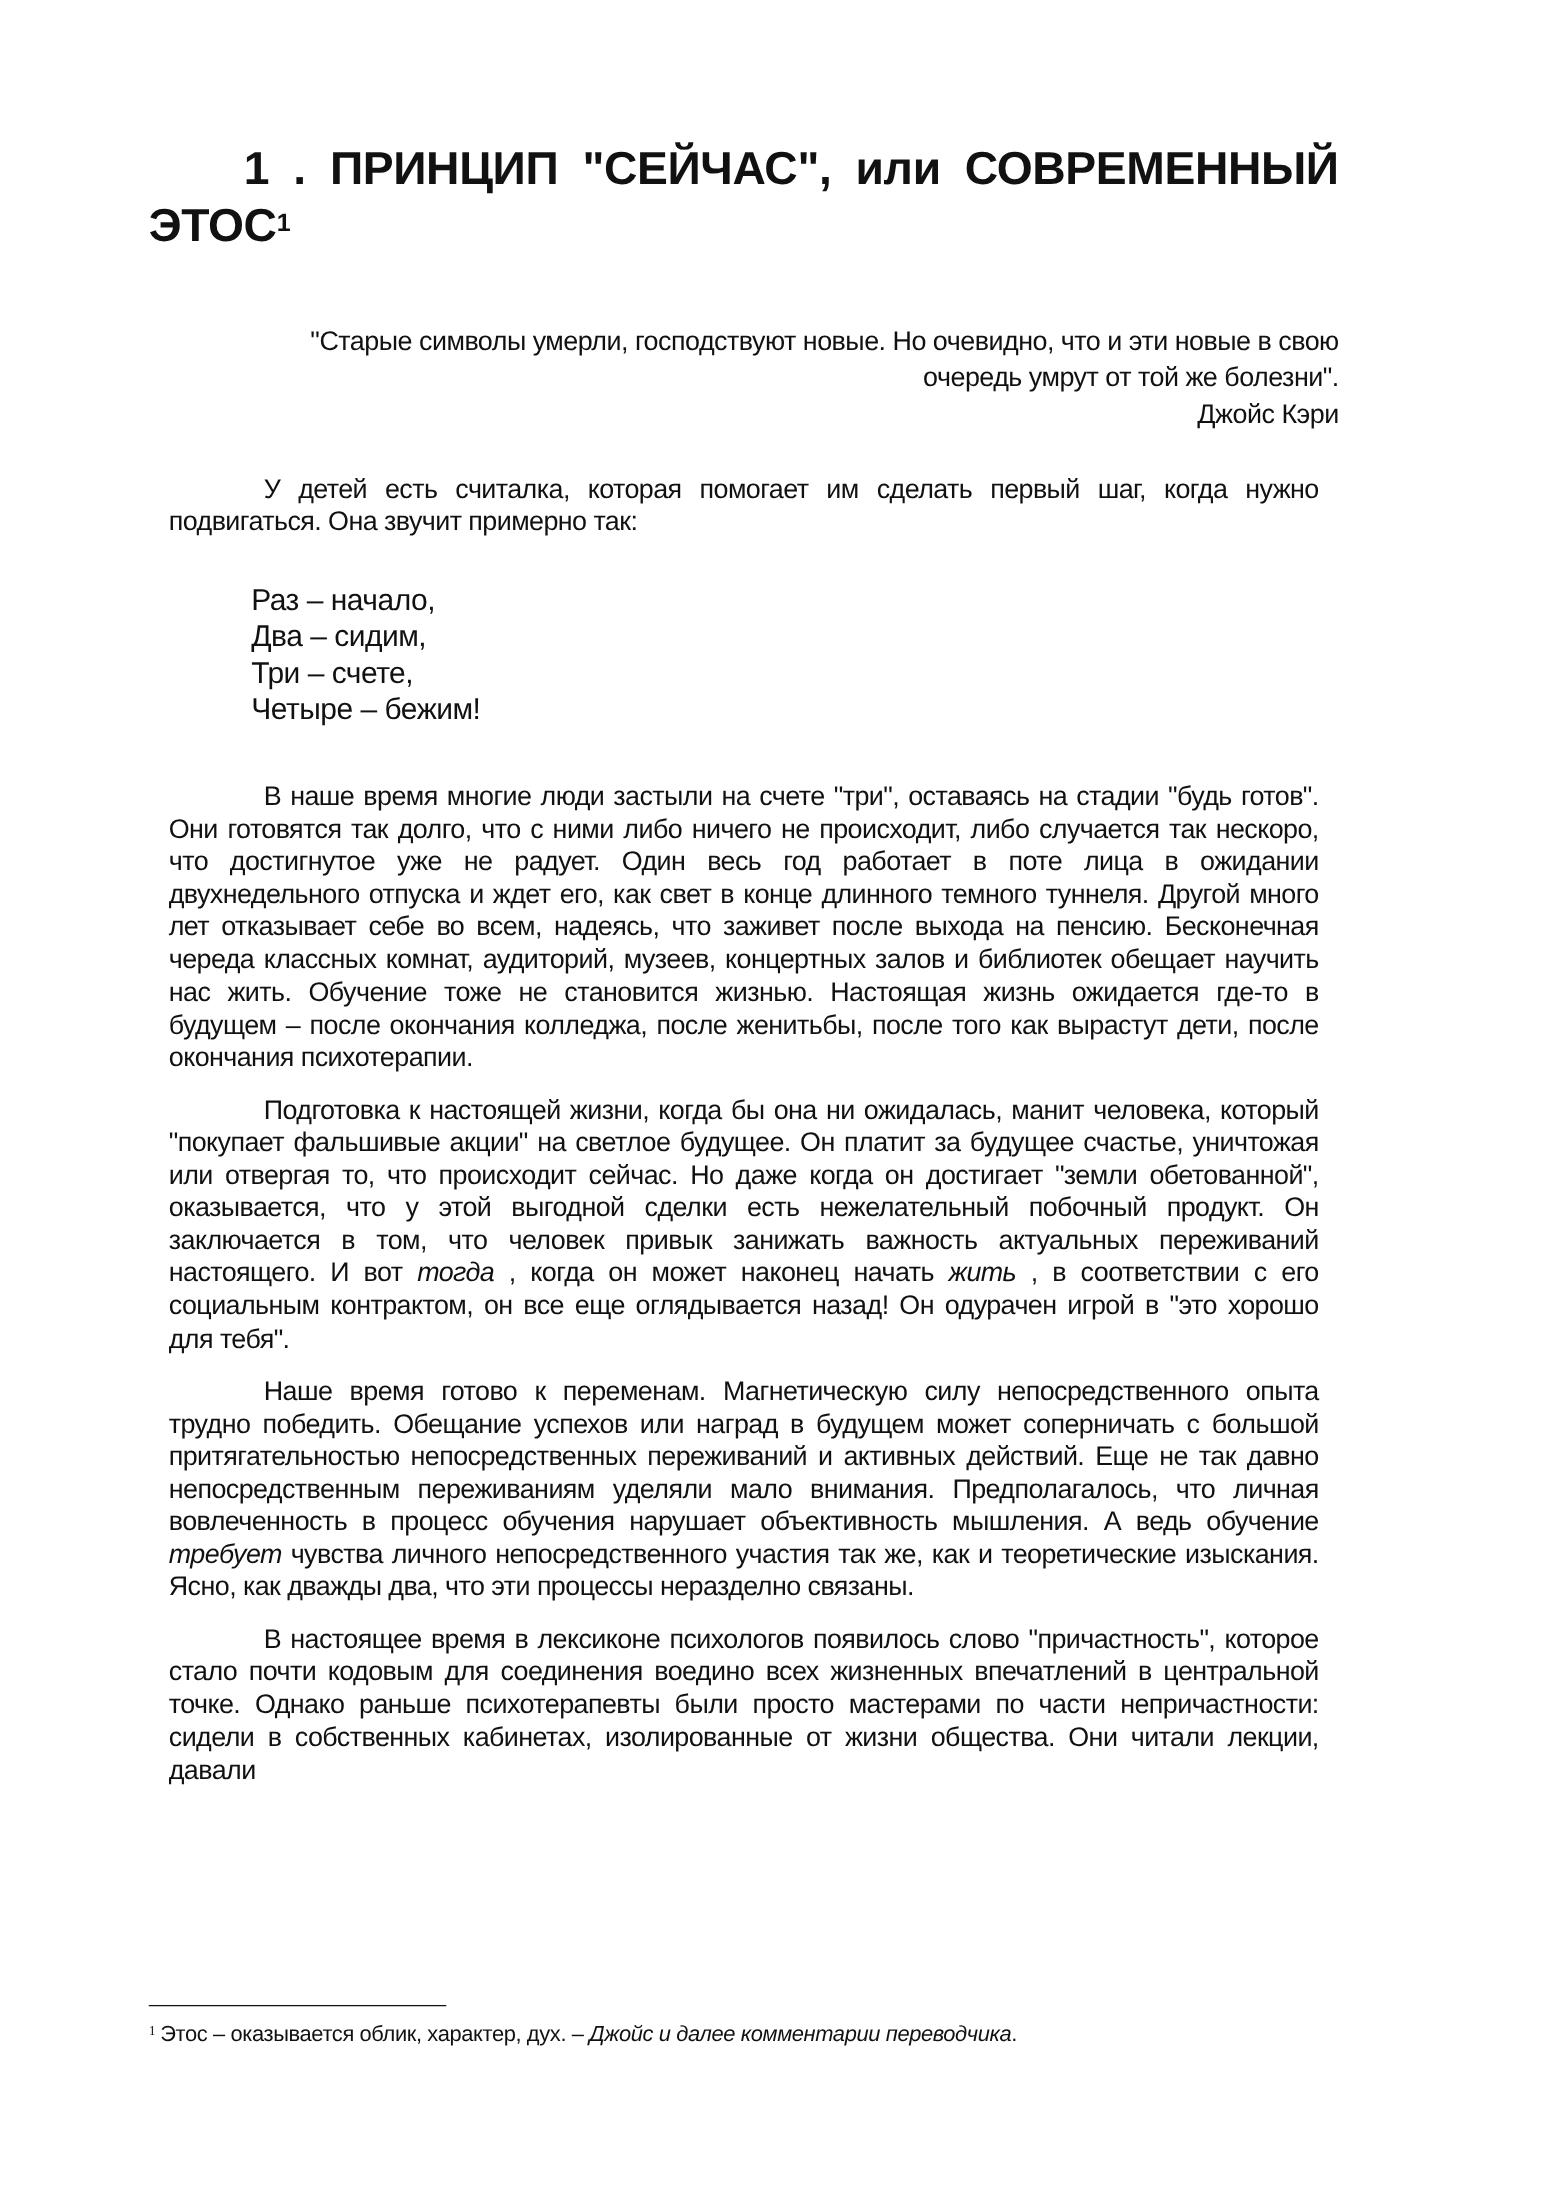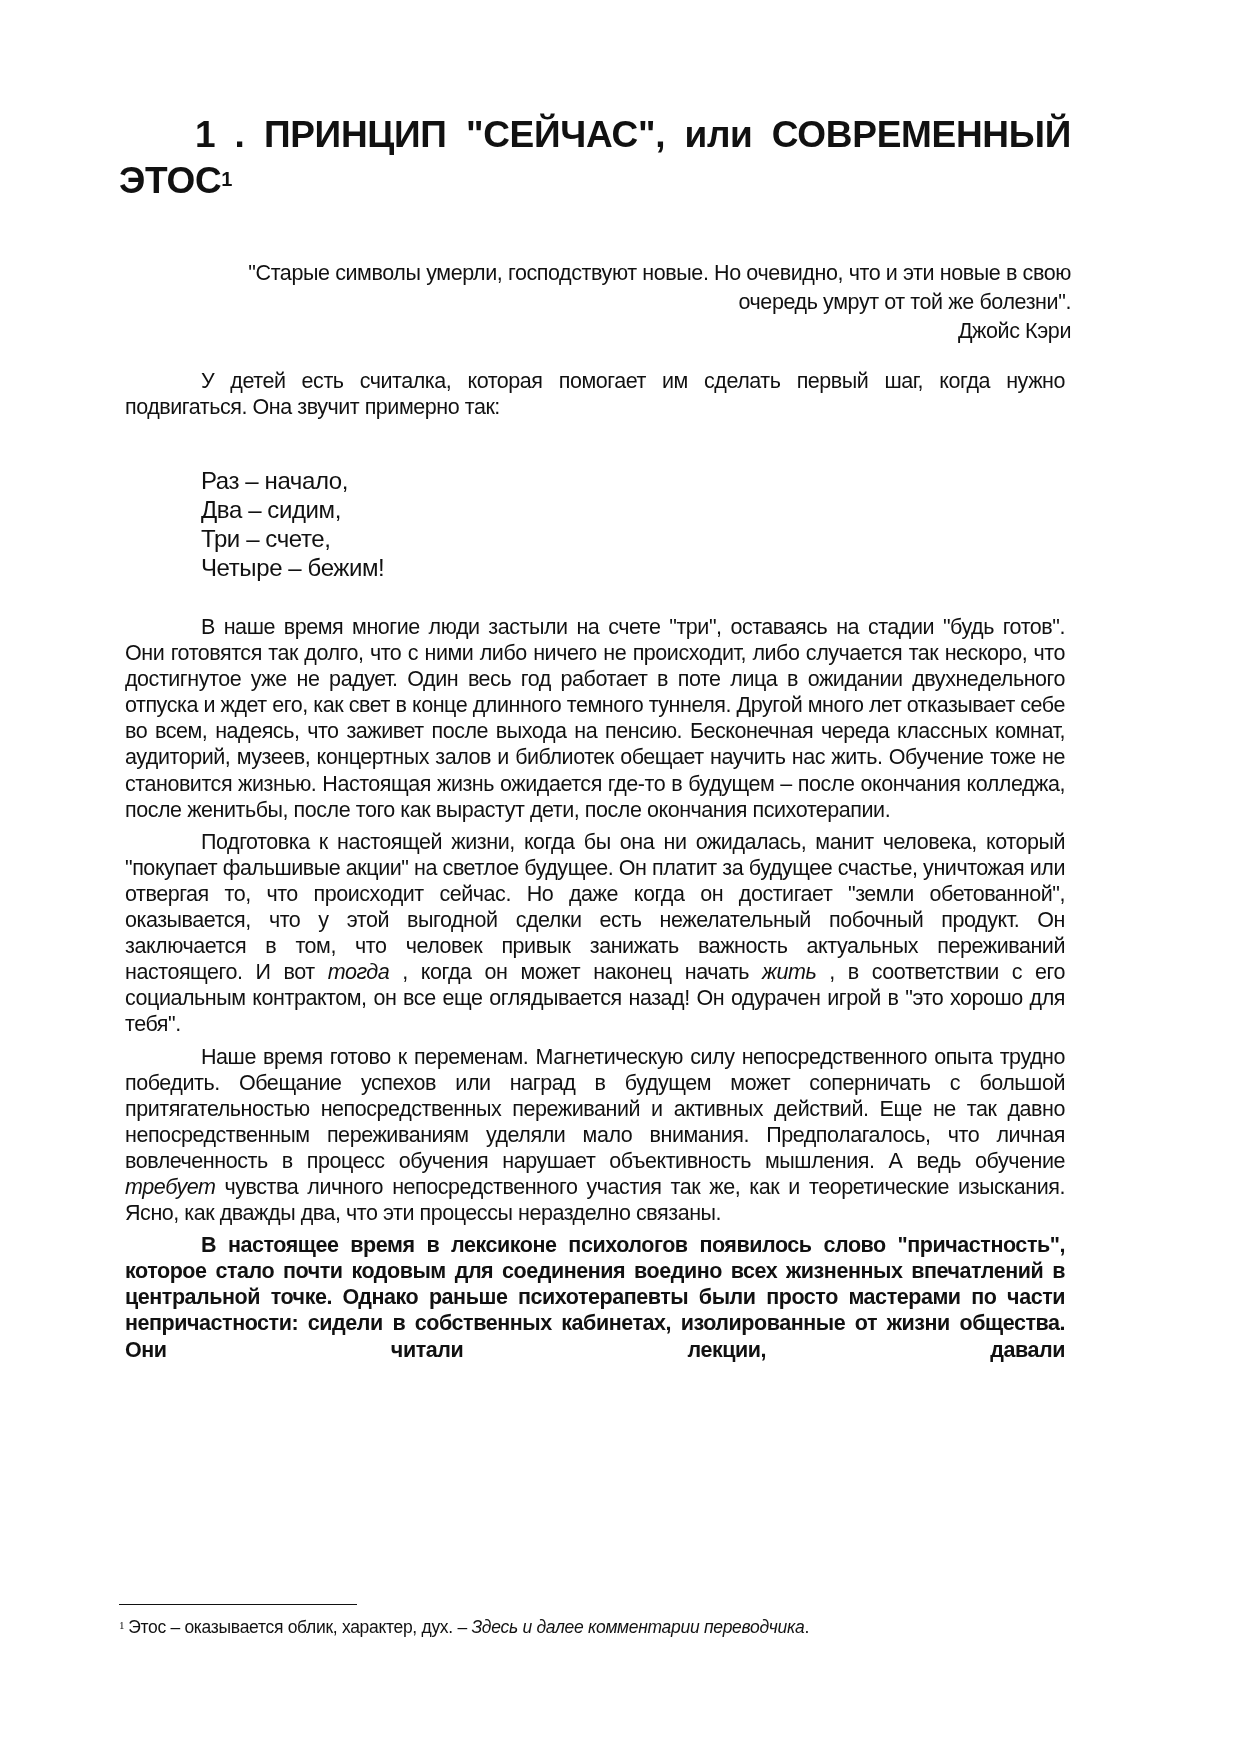--- a/index.html
+++ b/index.html
@@ -20,21 +20,21 @@
       font-family: "Liberation Sans", sans-serif; font-size: 21.5px; line-height: 29px;
       text-align: right; letter-spacing: -0.4px;
     }
     .epigraph .author { display: block; }
 
     .body-text {
       position: absolute; left: 119px; width: 952px;
       font-family: "Liberation Sans", sans-serif; font-size: 21.5px; line-height: 26.1px;
       letter-spacing: -0.45px; word-spacing: 0px;
     }
-    .para { margin: 6px; text-align: justify; text-indent: 76px; }
+    .para { margin: 16px; text-align: justify; text-indent: 76px; }
     .para.last-left { text-align-last: left; }
 
     .rhyme {
       position: absolute; left: 201px; top: 466px;
       font-family: "Liberation Sans", sans-serif; font-size: 24px; line-height: 29px;
       letter-spacing: -0.4px;
     }
     .rhyme div { white-space: nowrap; }
 
     .footnote-rule {
@@ -70,19 +70,19 @@
     <div>Раз – начало,</div>
     <div>Два – сидим,</div>
     <div>Три – счете,</div>
     <div>Четыре – бежим!</div>
   </div>
 
   <div class="body-text" style="top: 608px;">
     <p class="para last-left">В наше время многие люди застыли на счете "три", оставаясь на стадии "будь готов". Они готовятся так долго, что с ними либо ничего не происходит, либо случается так нескоро, что достигнутое уже не радует. Один весь год работает в поте лица в ожидании двухнедельного отпуска и ждет его, как свет в конце длинного темного туннеля. Другой много лет отказывает себе во всем, надеясь, что заживет после выхода на пенсию. Бесконечная череда классных комнат, аудиторий, музеев, концертных залов и библиотек обещает научить нас жить. Обучение тоже не становится жизнью. Настоящая жизнь ожидается где-то в будущем – после окончания колледжа, после женитьбы, после того как вырастут дети, после окончания психотерапии.</p>
     <p class="para last-left"><span>Подготовка к настоящей жизни, когда бы она ни ожидалась, манит человека, который "покупает фальшивые акции" на светлое будущее. Он платит за будущее счастье, уничтожая или отвергая то, что происходит сейчас. Но даже когда он достигает "земли обетованной", оказывается, что у этой выгодной сделки есть нежелательный побочный продукт. Он заключается в том, что человек привык занижать важность актуальных переживаний настоящего. И вот </span><em>тогда</em><span> , когда он может наконец начать </span><em>жить</em><span> , в соответствии с его социальным контрактом, он все еще оглядывается назад! Он одурачен игрой в "это хорошо для тебя".</span></p>
     <p class="para last-left"><span>Наше время готово к переменам. Магнетическую силу непосредственного опыта трудно победить. Обещание успехов или наград в будущем может соперничать с большой притягательностью непосредственных переживаний и активных действий. Еще не так давно непосредственным переживаниям уделяли мало внимания. Предполагалось, что личная вовлеченность в процесс обучения нарушает объективность мышления. А ведь обучение </span><em>требует</em><span> чувства личного непосредственного участия так же, как и теоретические изыскания. Ясно, как дважды два, что эти процессы неразделно связаны.</span></p>
-    <p class="para" style="text-align-last: justify; font-weight: bold;">В настоящее время в лексиконе психологов появилось слово "причастность", которое стало почти кодовым для соединения воедино всех жизненных впечатлений в центральной точке. Однако раньше психотерапевты были просто мастерами по части непричастности: сидели в собственных кабинетах, изолированные от жизни общества. Они читали лекции, давали</p>
+    <p class="para" style="text-align-last: justify;">В настоящее время в лексиконе психологов появилось слово "причастность", которое стало почти кодовым для соединения воедино всех жизненных впечатлений в центральной точке. Однако раньше психотерапевты были просто мастерами по части непричастности: сидели в собственных кабинетах, изолированные от жизни общества. Они читали лекции, давали</p>
   </div>
 
   <div class="footnote-rule"></div>
-  <div class="footnote"><sup>1</sup><span>Этос – оказывается облик, характер, дух. – </span><span class="note-italic">Здесь и далее комментарии переводчика</span><span>.</span></div>
+  <div class="footnote"><sup>1</sup><span>Этос – оказывается облик, характер, дух. – </span><span class="note-italic">Джойс и далее комментарии переводчика</span><span>.</span></div>
 
 </div>
 
 </body></html>

